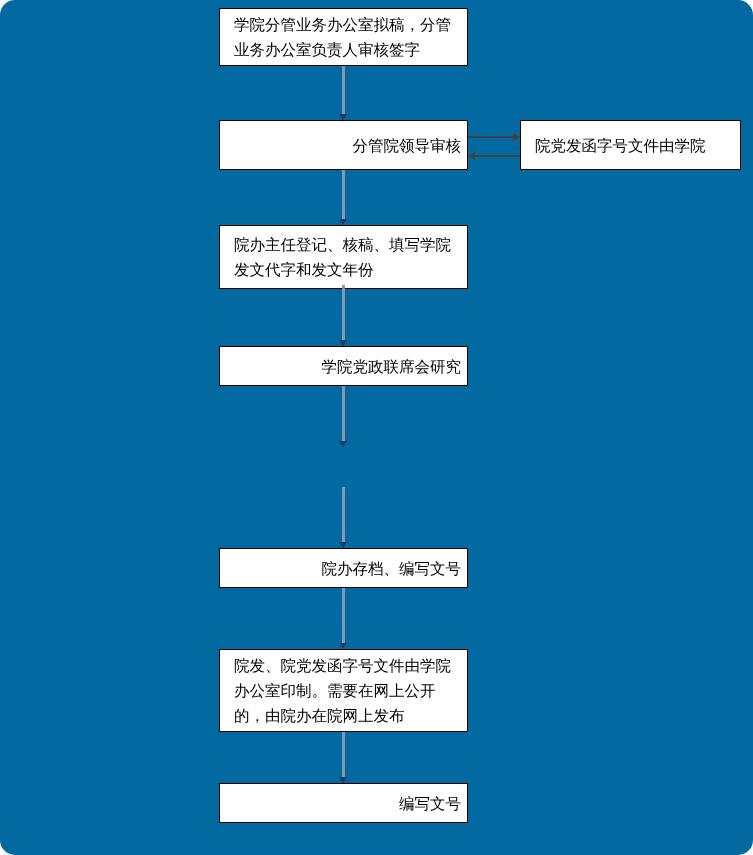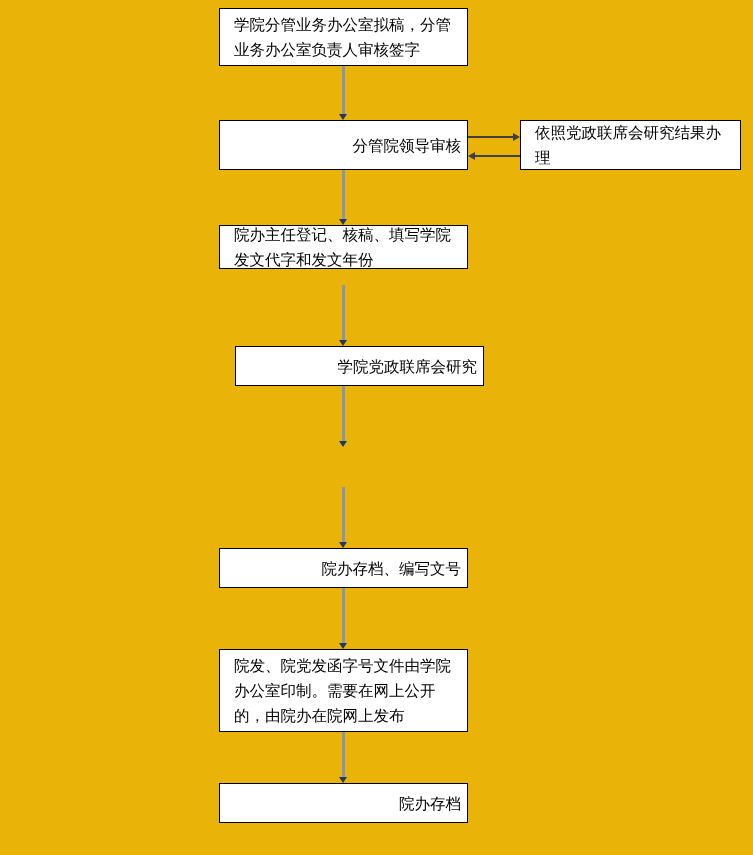--- a/index.html
+++ b/index.html
@@ -8,22 +8,23 @@
     padding: 0;
     background: #ffffff;
   }
   body {
     font-family: "Liberation Sans", "DejaVu Sans", sans-serif;
   }
   #canvas {
     position: relative;
     width: 753px;
     height: 855px;
-    background: #eab308;
+    background: #0369a1;
     overflow: hidden;
+    border-radius: 15px;
   }
   .node {
     position: absolute;
     box-sizing: border-box;
     border: 1px solid #000000;
     background: #ffffff;
     display: flex;
     align-items: center;
     color: #000000;
     font-size: 15.5px;
@@ -97,45 +98,45 @@
   <div class="vconn" style="left:342px; top:66px; width:3px; height:54px;">
     <div class="shaft" style="height:48px;"></div>
     <div class="head" style="top:48px;"></div>
   </div>
 
   <div class="node center" style="left:219px; top:120px; width:249px; height:50px;">
     <span class="node-text">分管院领导审核</span>
   </div>
 
   <div class="node left" style="left:520px; top:120px; width:221px; height:50px;">
-    <span class="node-text">依照党政联席会研究结果办理</span>
+    <span class="node-text">院党发函字号文件由学院</span>
   </div>
 
   <div class="hconn" style="left:468px; top:136px; width:45px;"></div>
   <div class="harrow right" style="left:513px; top:133px;"></div>
 
   <div class="hconn" style="left:475px; top:155px; width:45px;"></div>
   <div class="harrow left" style="left:468px; top:152px;"></div>
 
   <div class="vconn" style="left:342px; top:170px; width:3px; height:55px;">
     <div class="shaft" style="height:49px;"></div>
     <div class="head" style="top:49px;"></div>
   </div>
 
-  <div class="node left" style="left:219px; top:225px; width:249px; height:44px;">
+  <div class="node left" style="left:219px; top:225px; width:249px; height:64px;">
     <span class="node-text">院办主任登记、核稿、填写学院
 发文代字和发文年份</span>
   </div>
 
   <div class="vconn" style="left:342px; top:285px; width:3px; height:61px;">
     <div class="shaft" style="height:55px;"></div>
     <div class="head" style="top:55px;"></div>
   </div>
 
-  <div class="node center" style="left:219px; top:346px; width:249px; height:40px;margin-left:16px;">
+  <div class="node center" style="left:219px; top:346px; width:249px; height:40px;">
     <span class="node-text">学院党政联席会研究</span>
   </div>
 
   <div class="vconn" style="left:342px; top:386px; width:3px; height:61px;">
     <div class="shaft" style="height:55px;"></div>
     <div class="head" style="top:55px;"></div>
   </div>
 
 
   <div class="vconn" style="left:342px; top:487px; width:3px; height:61px;">
@@ -157,16 +158,16 @@
 办公室印制。需要在网上公开
 的，由院办在院网上发布</span>
   </div>
 
   <div class="vconn" style="left:342px; top:732px; width:3px; height:51px;">
     <div class="shaft" style="height:45px;"></div>
     <div class="head" style="top:45px;"></div>
   </div>
 
   <div class="node center" style="left:219px; top:783px; width:249px; height:40px;">
-    <span class="node-text">院办存档</span>
+    <span class="node-text">编写文号</span>
   </div>
 
 </div>
 
 </body></html>

